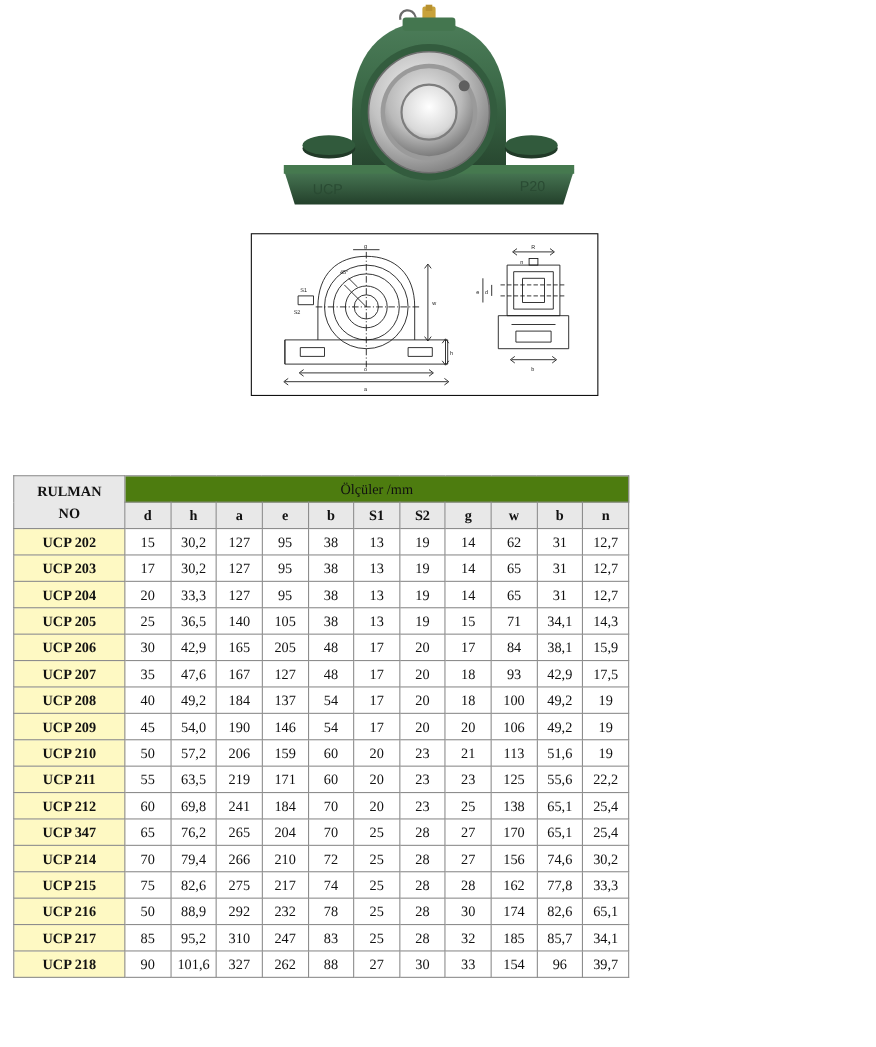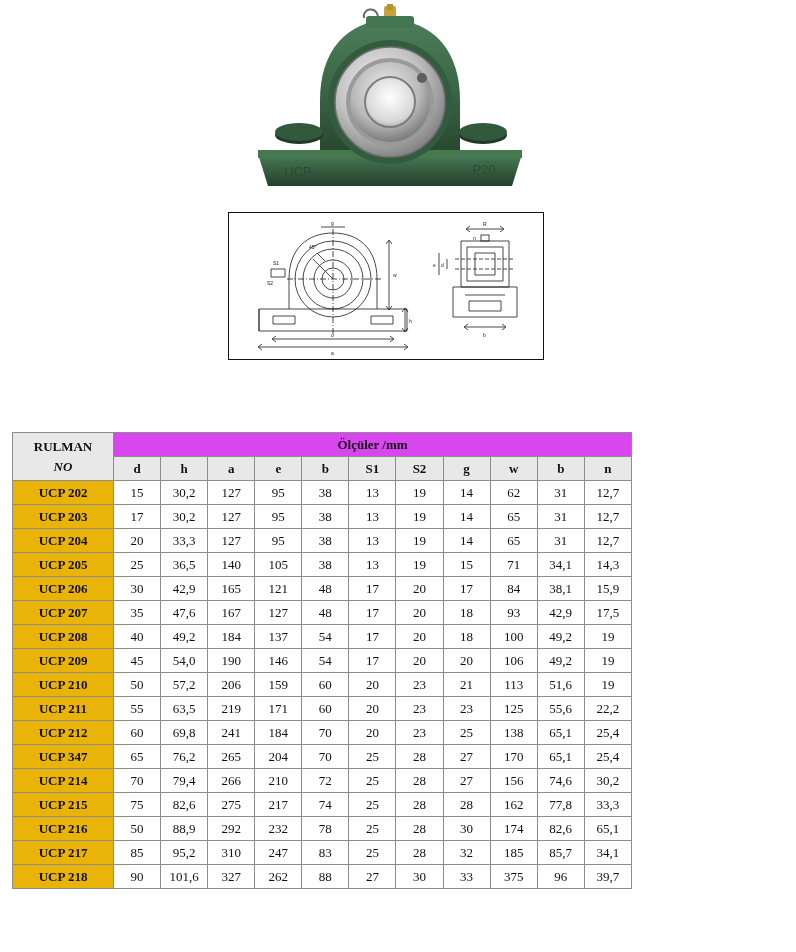--- a/index.html
+++ b/index.html
@@ -49,21 +49,21 @@
 
   
   #table-wrap {
     position: absolute;
     left: 12px;
     top: 432px;
     width: 560px;
   }
   table.specs {
     border-collapse: collapse;
-    width: 620px;
+    width: 560px;
     table-layout: fixed;
     border: 1px solid #5b5b5b;
   }
   table.specs th, table.specs td {
     border: 1px solid #8d8d8d;
     text-align: center;
     font-size: 13px;
     color: #111;
     padding: 0;
     height: 23px;
@@ -71,44 +71,44 @@
   }
   th.rulman-head {
     width: 100px;
     background: #e8e8e8;
     font-weight: bold;
     font-size: 15px;
     line-height: 20px;
     vertical-align: middle;
   }
   th.olculer-head {
-    background: #d946ef;
-    font-weight: bold;
+    background: #4d7c0f;
+    font-weight: normal;
     font-size: 17px;
     height: 38px;
   }
   th.colhead {
     background: #e8e8e8;
     font-weight: bold;
     font-size: 13px;
     height: 26px;
   }
   td.rowname {
-    background: #eab308;
+    background: #fef9c3;
     font-weight: bold;
     font-size: 15px;
     text-align: left;
     padding-left: 12px;
     margin-left: 31px;
   }
   td.val {
     background: #ffffff;
   }
   .rulman-line1 { display:block; }
-  .rulman-line2 { display:block;font-style:italic; }
+  .rulman-line2 { display:block; }
 
   
   svg { display: block; }
 </style>
 </head>
 <body>
 
 <div id="photo-area">
   <div class="bearing-photo">
     <svg width="320" height="190" viewBox="0 0 320 190">
@@ -336,21 +336,21 @@
         <td class="val">15</td>
         <td class="val">71</td>
         <td class="val">34,1</td>
         <td class="val">14,3</td>
       </tr>
       <tr>
         <td class="rowname">UCP 206</td>
         <td class="val">30</td>
         <td class="val">42,9</td>
         <td class="val">165</td>
-        <td class="val">121</td>
+        <td class="val">205</td>
         <td class="val">48</td>
         <td class="val">17</td>
         <td class="val">20</td>
         <td class="val">17</td>
         <td class="val">84</td>
         <td class="val">38,1</td>
         <td class="val">15,9</td>
       </tr>
       <tr>
         <td class="rowname">UCP 207</td>
@@ -509,19 +509,19 @@
       <tr>
         <td class="rowname">UCP 218</td>
         <td class="val">90</td>
         <td class="val">101,6</td>
         <td class="val">327</td>
         <td class="val">262</td>
         <td class="val">88</td>
         <td class="val">27</td>
         <td class="val">30</td>
         <td class="val">33</td>
-        <td class="val">375</td>
+        <td class="val">154</td>
         <td class="val">96</td>
         <td class="val">39,7</td>
       </tr>
     </tbody>
   </table>
 </div>
 
 </body></html>

